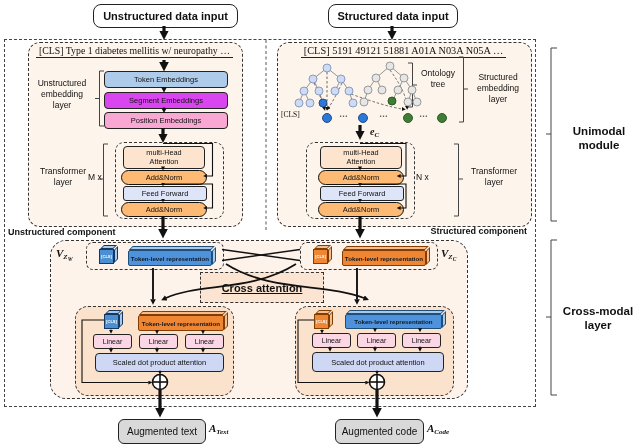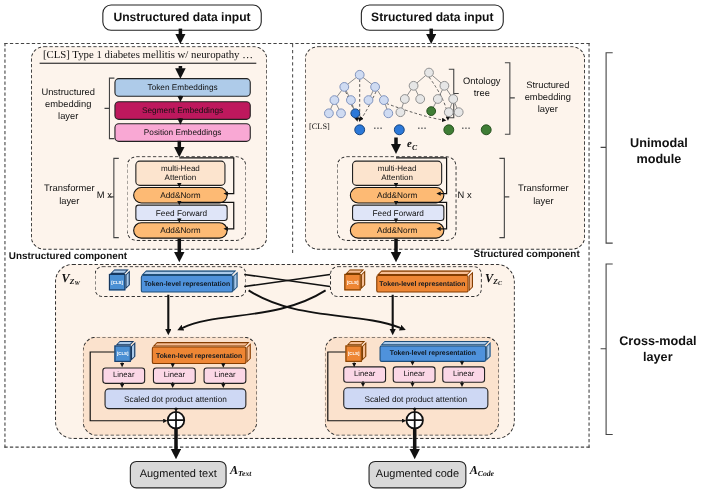--- a/index.html
+++ b/index.html
@@ -70,37 +70,38 @@
   <div class="abs" style="left:4px;top:39px;width:530px;height:366px;border:1.3px dashed #444"></div>
 
   <div class="abs panel" style="left:28px;top:42px;width:213px;height:183px"></div>
   <div class="abs hdr" style="left:30px;top:45px;width:209px;font-size:9.8px"><span>[CLS] Type 1 diabetes mellitis w/ neuropathy …</span></div>
 
   <div class="abs lbl" style="left:28px;top:78px;width:68px">Unstructured
 embedding
 layer</div>
 
   <div class="abs embox" style="left:104px;top:71px;width:122px;height:15px;background:#aecbe9">Token Embeddings</div>
-  <div class="abs embox" style="left:104px;top:92px;width:122px;height:15px;background:#be185d">Segment Embeddings</div>
+  <div class="abs embox" style="left:104px;top:92px;width:122px;height:15px;background:#d946ef">Segment Embeddings</div>
   <div class="abs embox" style="left:104px;top:112px;width:122px;height:15px;background:#f9a8d4">Position Embeddings</div>
 
   <div class="abs math" style="left:172px;top:144px;font-size:10px"><span>e</span><span class="sub">w</span></div>
 
   <div class="abs lbl" style="left:30px;top:166px;width:66px">Transformer
 layer</div>
   <div class="abs" style="left:88px;top:172px;font-size:8.5px">M x</div>
 
   <div class="abs tbox" style="left:115px;top:142px;width:107px;height:75px"></div>
   <div class="abs mha" style="left:123px;top:146px;width:80px;height:21px">multi-Head
 Attention</div>
   <div class="abs oval" style="left:121px;top:169.5px;width:84px;height:13px">Add&amp;Norm</div>
   <div class="abs ffbox" style="left:123px;top:185.5px;width:82px;height:13px">Feed Forward</div>
   <div class="abs oval" style="left:121px;top:201.5px;width:84px;height:13px">Add&amp;Norm</div>
 
   <div class="abs panel" style="left:277px;top:42px;width:253px;height:183px"></div>
+  <div class="abs hdr" style="left:279px;top:45px;width:249px;font-size:10.3px"><span>[CLS] 5191 49121 51881 A01A N03A N05A …</span></div>
 
   <div class="abs" style="left:281px;top:110px;font-family:'Liberation Serif',serif;font-size:7.5px">[CLS]</div>
   <div class="abs ell" style="left:339px;top:109px">…</div>
   <div class="abs ell" style="left:379px;top:109px">…</div>
   <div class="abs ell" style="left:419px;top:109px">…</div>
 
   <div class="abs lbl" style="left:416px;top:68px;width:44px">Ontology
 tree</div>
   <div class="abs lbl" style="left:467px;top:72px;width:62px">Structured
 embedding
@@ -128,20 +129,21 @@
   <div class="abs dashedbox" style="left:86px;top:242px;width:136px;height:26px"></div>
   <div class="cube c-blue" style="left:99px;top:249px">[CLS]</div>
   <div class="bar b-blue" style="left:128px;top:250px;width:82px;height:14px">Token-level representation</div>
 
   <div class="abs dashedbox" style="left:300px;top:242px;width:136px;height:26px"></div>
   <div class="cube c-orange" style="left:313px;top:249px">[CLS]</div>
   <div class="bar b-orange" style="left:342px;top:250px;width:82px;height:14px">Token-level representation</div>
 
   <div class="abs math" style="left:441px;top:247px;font-size:11px"><span>V</span><span class="sub">Z</span><span class="sub2">C</span></div>
 
+  <div class="abs crossattn" style="left:200px;top:272px;width:122px;height:29px">Cross attention</div>
 
   <div class="abs attnblock" style="left:75px;top:306px;width:157px;height:88px"></div>
   <div class="cube c-blue" style="left:104px;top:314px">[CLS]</div>
   <div class="bar b-orange" style="left:138px;top:315px;width:84px;height:14px">Token-level representation</div>
   <div class="abs linear" style="left:93px;top:334px;width:37px;height:13px">Linear</div>
   <div class="abs linear" style="left:139px;top:334px;width:37px;height:13px">Linear</div>
   <div class="abs linear" style="left:185px;top:334px;width:37px;height:13px">Linear</div>
   <div class="abs sdpa" style="left:95px;top:353px;width:127px;height:17px">Scaled dot product attention</div>
 
   <div class="abs attnblock" style="left:295px;top:306px;width:157px;height:88px"></div>

